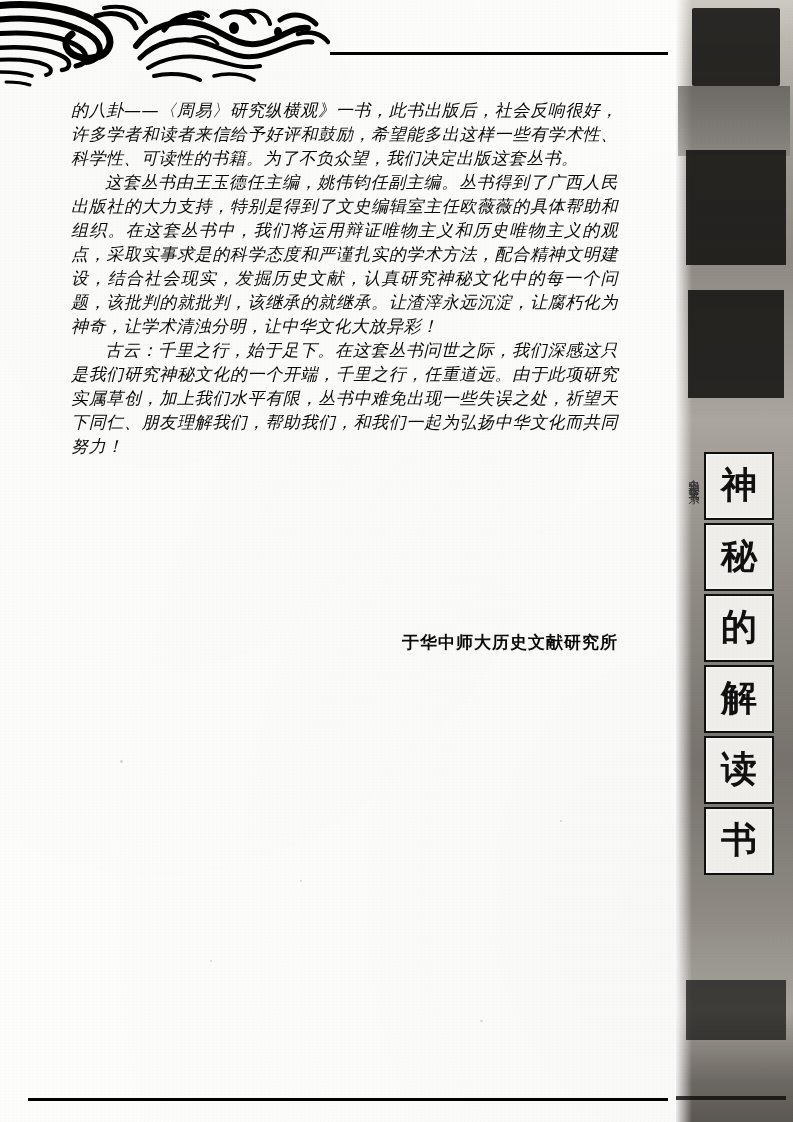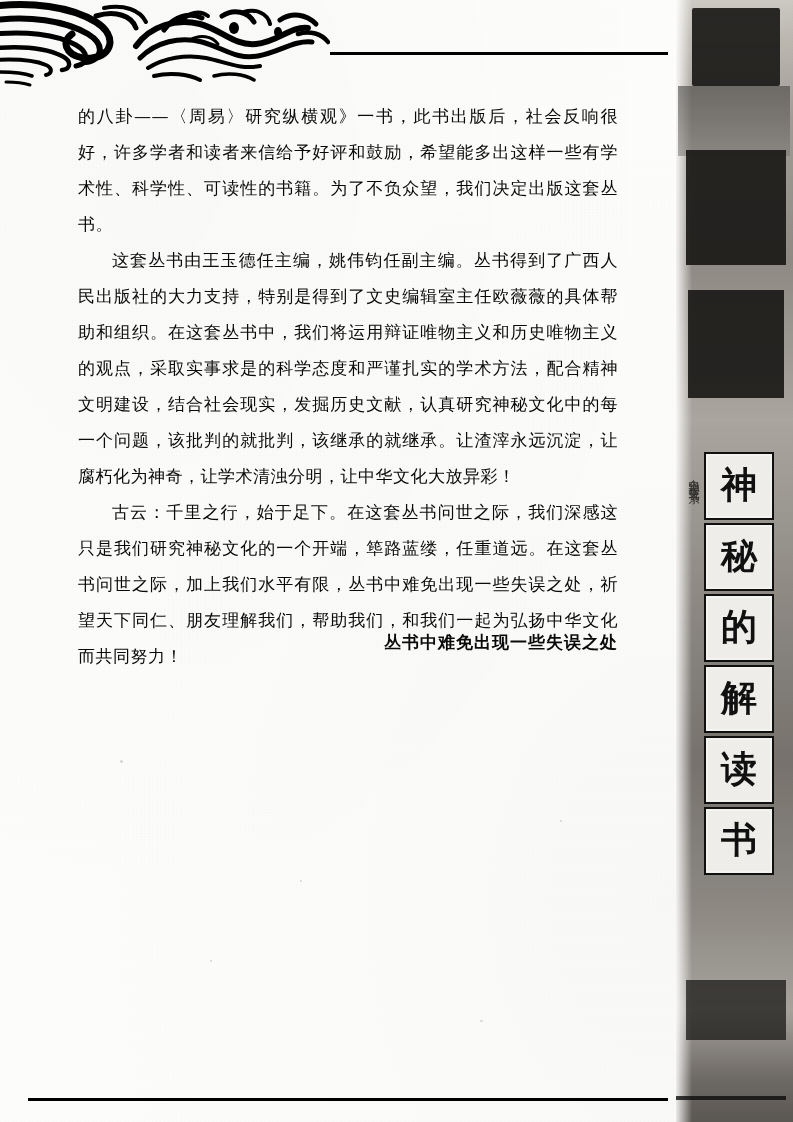--- a/index.html
+++ b/index.html
@@ -133,26 +133,27 @@
   
   .content {
     position: absolute;
     left: 62px;
     top: 98px;
     width: 556px;
   }
   .para {
     font-family: "DejaVu Serif", serif;
     font-size: 17px;
-    line-height: 36px;
+    line-height: 24px;
     letter-spacing: .5px;
     text-align: justify;
     text-justify: inter-character;
-    margin: 0 0 0 16px;
+    margin: 0 0 0 9px;
     color: #0a0a0a;
+    font-style: italic;
   }
   .para.indent { text-indent: 34px; }
 
   .signature {
     position: absolute;
     left: 62px;
     top: 625px;
     width: 556px;
     font-family: "DejaVu Serif", serif;
     font-size: 17px;
@@ -224,25 +225,25 @@
         <path d="M60,34 C70,28 82,30 88,38" stroke-width="3"></path>
       </g>
     </svg>
 
     <div class="header-rule"></div>
   </div>
 
   <div class="content">
     <p class="para">的八卦——〈周易〉研究纵横观》一书，此书出版后，社会反响很好，许多学者和读者来信给予好评和鼓励，希望能多出这样一些有学术性、科学性、可读性的书籍。为了不负众望，我们决定出版这套丛书。</p>
     <p class="para indent">这套丛书由王玉德任主编，姚伟钧任副主编。丛书得到了广西人民出版社的大力支持，特别是得到了文史编辑室主任欧薇薇的具体帮助和组织。在这套丛书中，我们将运用辩证唯物主义和历史唯物主义的观点，采取实事求是的科学态度和严谨扎实的学术方法，配合精神文明建设，结合社会现实，发掘历史文献，认真研究神秘文化中的每一个问题，该批判的就批判，该继承的就继承。让渣滓永远沉淀，让腐朽化为神奇，让学术清浊分明，让中华文化大放异彩！</p>
-    <p class="para indent">古云：千里之行，始于足下。在这套丛书问世之际，我们深感这只是我们研究神秘文化的一个开端，筚路蓝缕，任重道远。在这套丛书问世之际，加上我们水平有限，丛书中难免出现一些失误之处，祈望天下同仁、朋友理解我们，帮助我们，和我们一起为弘扬中华文化而共同努力！</p>
+    <p class="para indent">古云：千里之行，始于足下。在这套丛书问世之际，我们深感这只是我们研究神秘文化的一个开端，千里之行，任重道远。由于此项研究实属草创，加上我们水平有限，丛书中难免出现一些失误之处，祈望天下同仁、朋友理解我们，帮助我们，和我们一起为弘扬中华文化而共同努力！</p>
   </div>
 
   <div class="signature">
-    <div>丛书中难免出现一些失误之处</div>
+    <div>于华中师大历史文献研究所</div>
   </div>
 
   <div class="spine"></div>
   <div class="spine-soft"></div>
   <div class="spine-blotch spine-b1"></div>
   <div class="spine-blotch spine-b2"></div>
   <div class="spine-blotch spine-b3"></div>
   <div class="spine-blotch spine-b4"></div>
 
   <div class="spine-sub">中华神秘文化书系</div>

